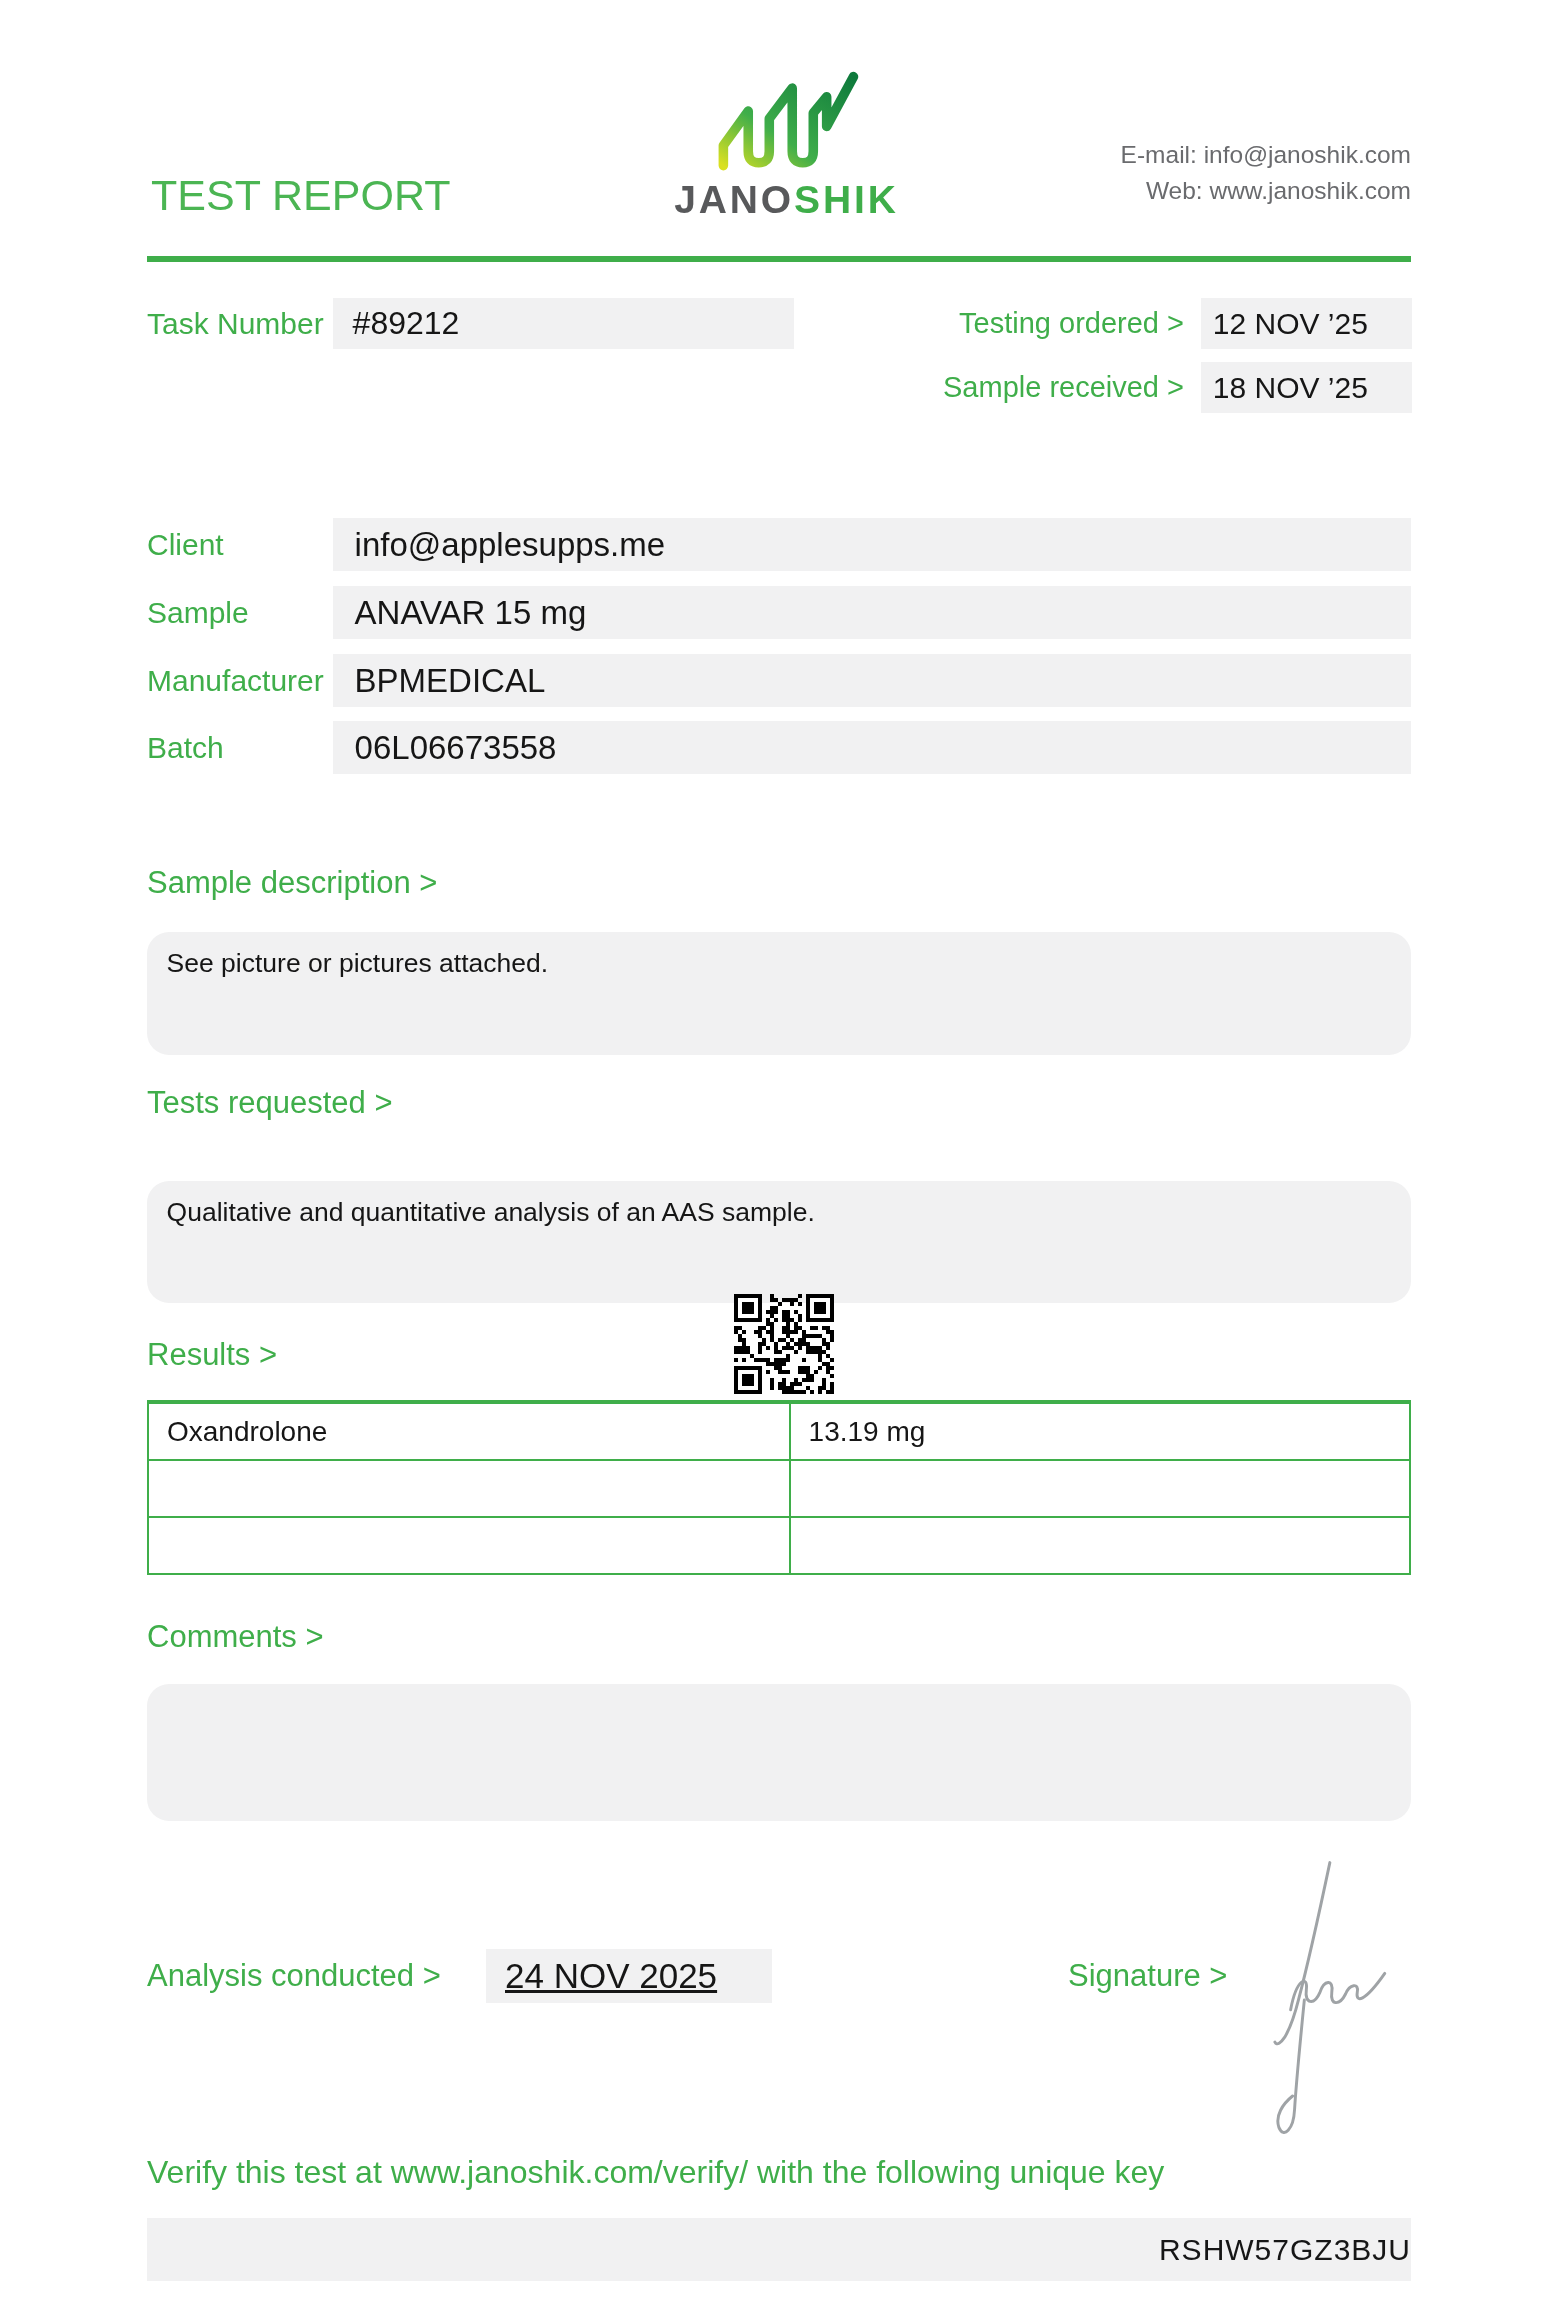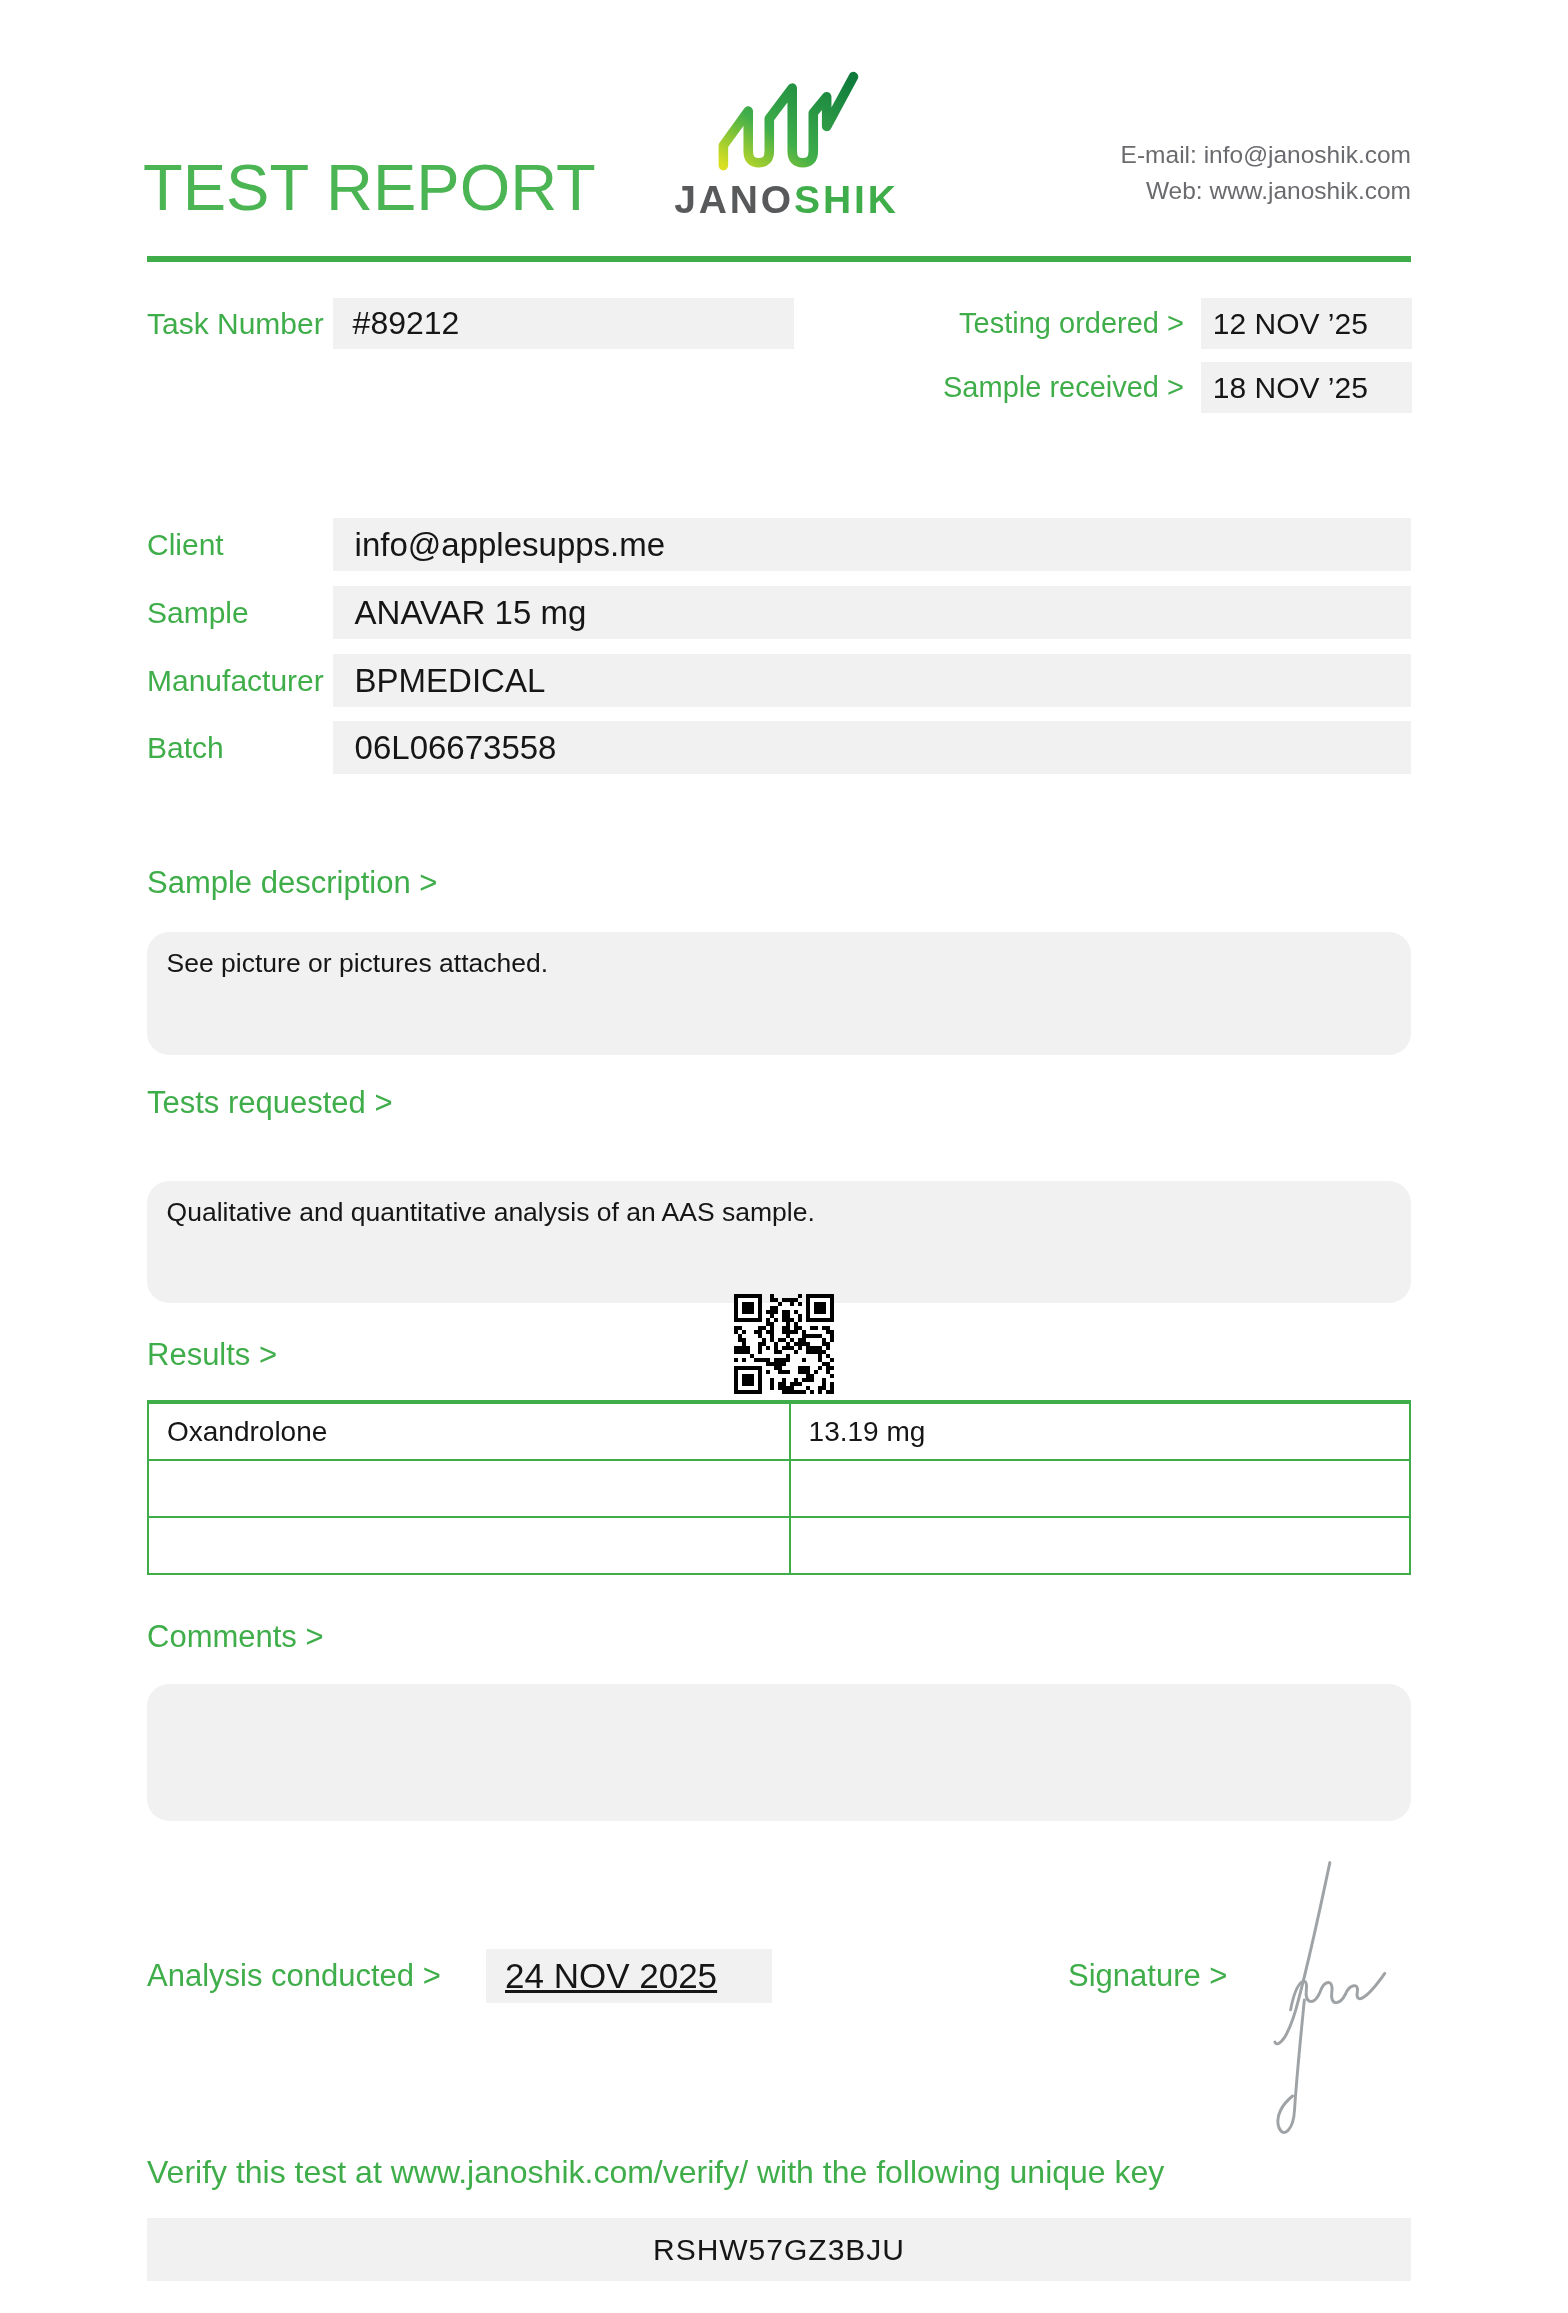--- a/index.html
+++ b/index.html
@@ -10,22 +10,22 @@
     --contact-gray:#6a6b6e;
     --logo-gray:#58595b;
   }
   html,body{margin:0;padding:0;background:#ffffff;}
   .page{
     position:relative;width:1568px;height:2313px;background:#fff;
     font-family:"Liberation Sans",sans-serif;color:var(--ink);overflow:hidden;
   }
   
   .title{
-    position:absolute;left:143px;top:153px;margin:0;
-    font-size:65px;line-height:69px;font-weight:400;letter-spacing:0;
+    position:absolute;left:143px;top:153px;margin:8px;
+    font-size:43px;line-height:69px;font-weight:400;letter-spacing:0;
     color:var(--title-green);
   }
   .logo{position:absolute;left:674px;top:69px;width:225px;text-align:center;}
   .logo svg{display:block;margin:0 auto;}
   .logo-text{font-size:39px;font-weight:700;letter-spacing:2.9px;line-height:41px;}
   .logo-text .jano{color:var(--logo-gray);}
   .logo-text .shik{color:var(--green);}
   .contact{
     position:absolute;right:157px;top:137px;text-align:right;
     color:var(--contact-gray);font-size:24.5px;line-height:36px;
@@ -83,21 +83,21 @@
     font-size:35px;line-height:54px;padding-left:19px;box-sizing:border-box;text-decoration:underline;
   }
   .signature-label{position:absolute;left:1068px;font-size:31px;line-height:54px;}
   .signature{position:absolute;left:1269px;top:1843px;}
   .verify-text{
     position:absolute;left:147px;top:2152px;width:1264px;
     font-size:32px;line-height:41px;color:var(--green);white-space:nowrap;
   }
   .key-box{
     position:absolute;left:147px;top:2218px;width:1264px;height:63px;background:var(--box-gray);
-    font-size:30px;line-height:63px;text-align:center;letter-spacing:1px;color:var(--ink);
+    font-size:30px;line-height:63px;text-align:right;letter-spacing:1px;color:var(--ink);
   }
 </style>
 </head>
 <body>
 
 <div class="page">
 
   <h1 class="title">TEST REPORT</h1>
 
   <div class="logo">

